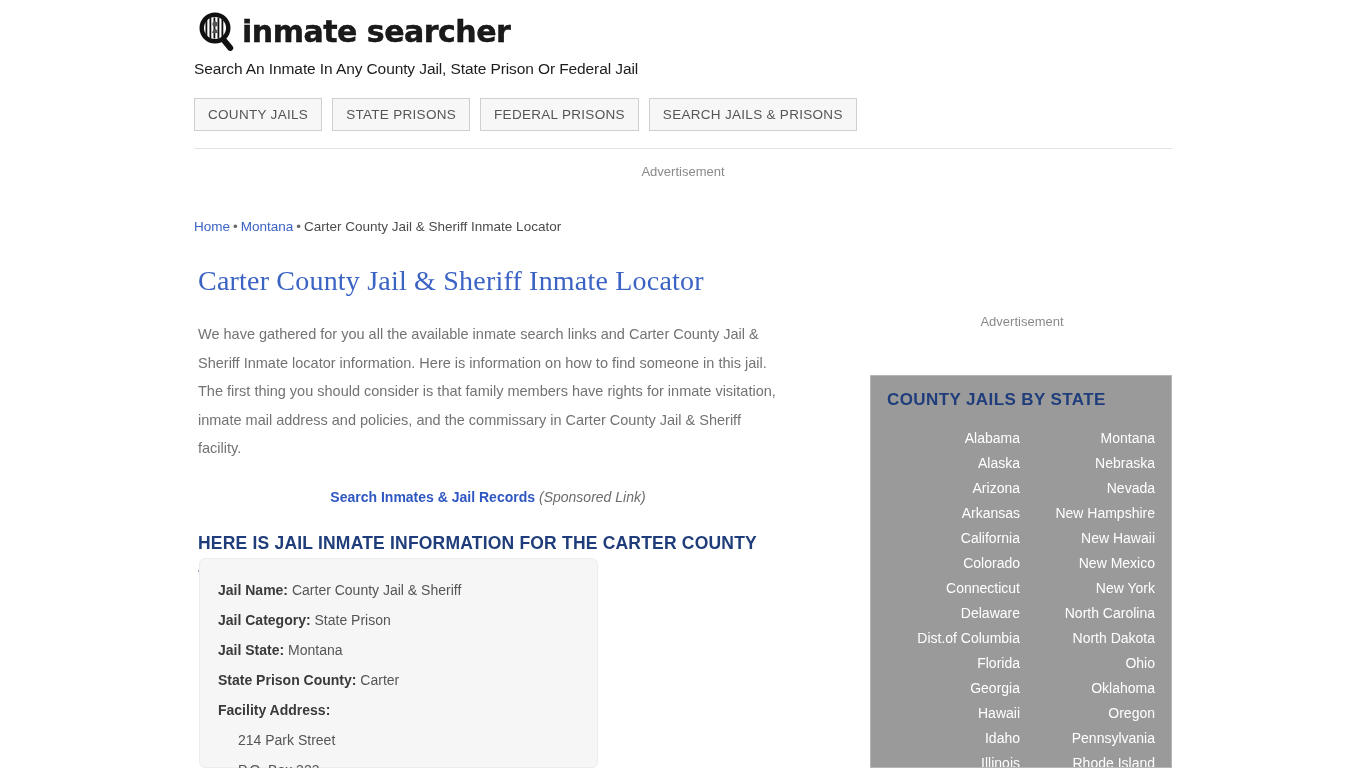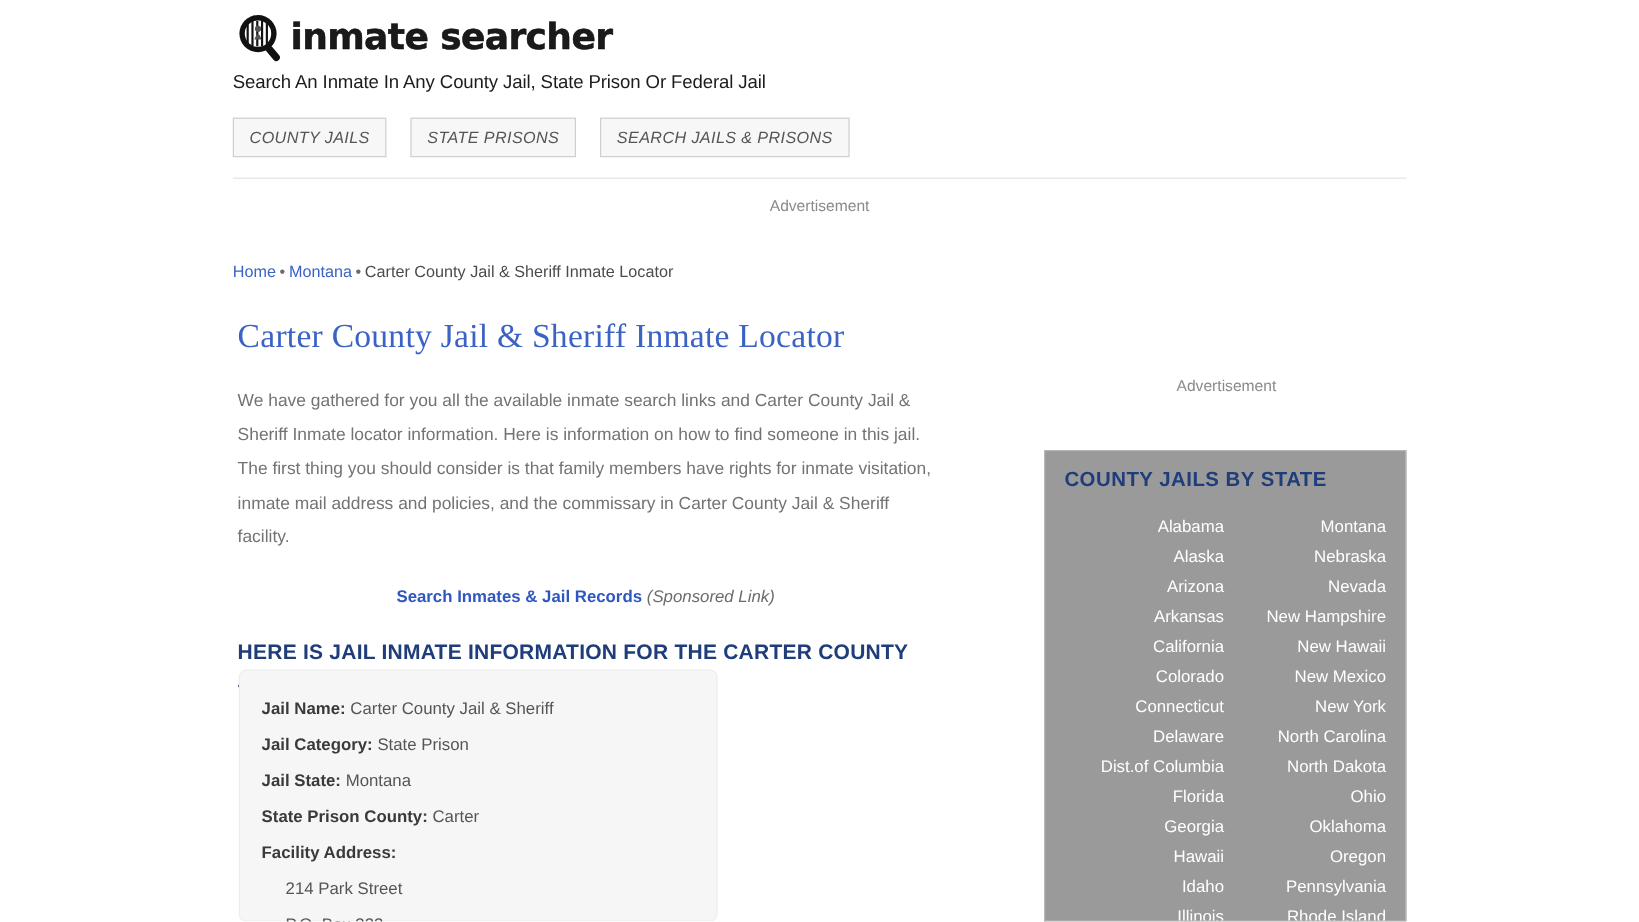--- a/index.html
+++ b/index.html
@@ -57,22 +57,21 @@
     letter-spacing: -0.1px;
     white-space: nowrap;
   }
 
   
   .nav {
     position: absolute;
     left: 194px;
     top: 98px;
     display: flex;
-    gap: 20px;
-    font-style: italic;
+    gap: 10px;
   }
 
   .nav-btn {
     border: 1px solid #cfcfcf;
     background: #f7f7f7;
     color: #555555;
     font-size: 13.5px;
     letter-spacing: 0.3px;
     padding: 8px 13px 8px 13px;
     line-height: 16px;
@@ -287,20 +286,21 @@
         </svg>
       </span>
       <span class="logo-wordmark">inmate searcher</span>
     </div>
     <div class="tagline">Search An Inmate In Any County Jail, State Prison Or Federal Jail</div>
   </div>
 
   <div class="nav">
     <div class="nav-btn">COUNTY JAILS</div>
     <div class="nav-btn">STATE PRISONS</div>
+    <div class="nav-btn">FEDERAL PRISONS</div>
     <div class="nav-btn">SEARCH JAILS &amp; PRISONS</div>
   </div>
   <div class="nav-divider"></div>
 
   <div class="ad-top">Advertisement</div>
 
   <div class="breadcrumb">
     <a>Home</a><span class="sep">•</span><a>Montana</a><span class="sep">•</span><span>Carter County Jail &amp; Sheriff Inmate Locator</span>
   </div>
 

